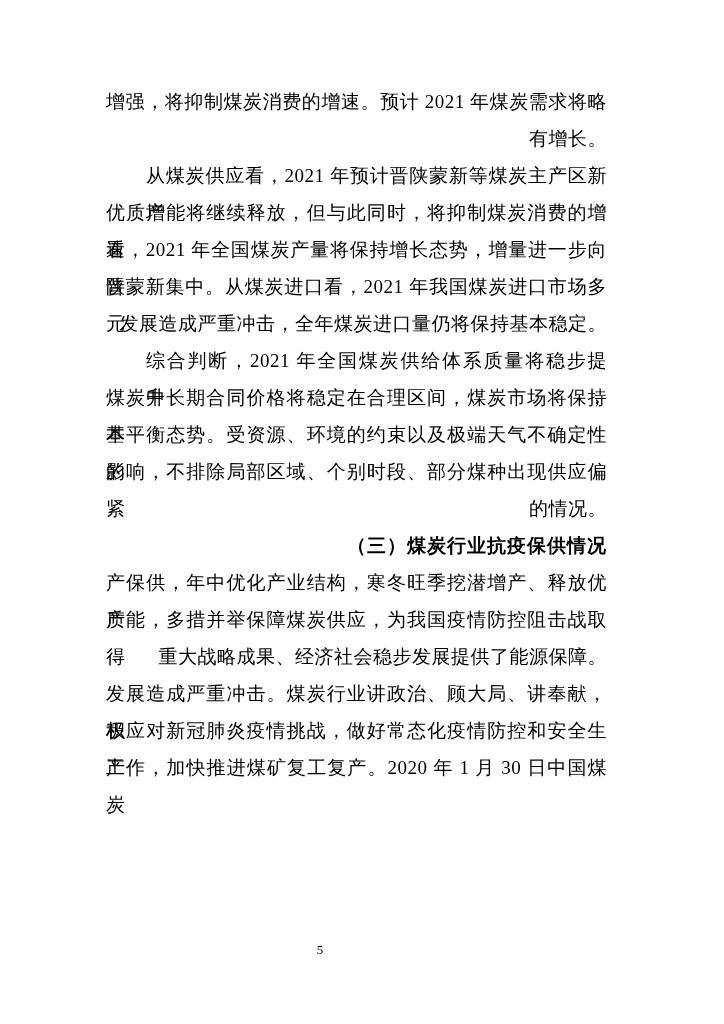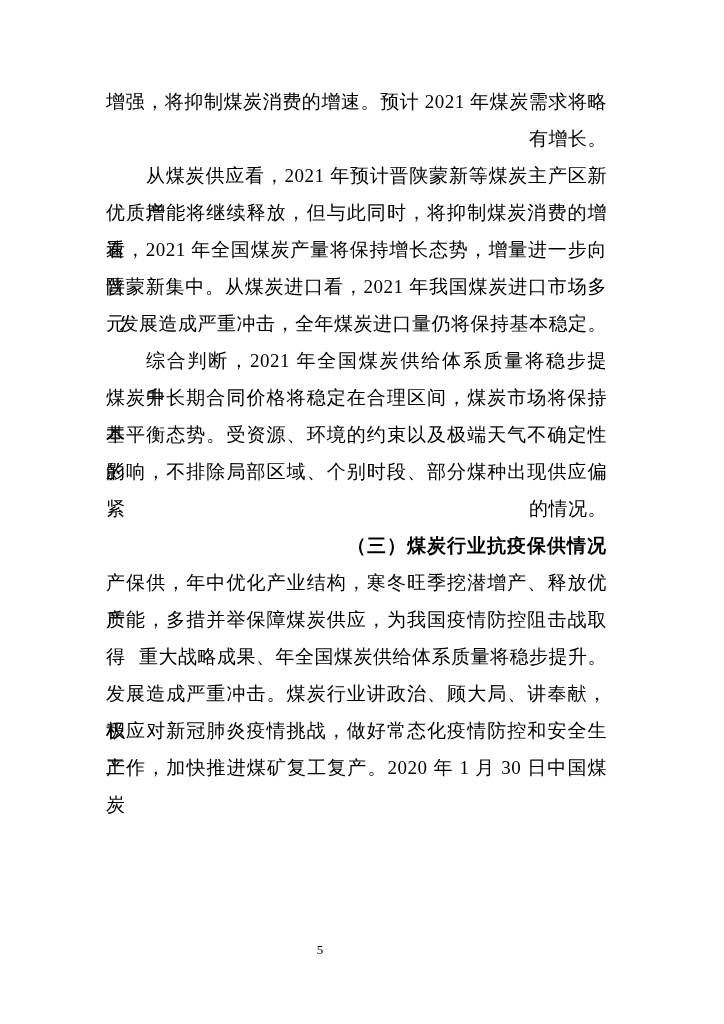--- a/index.html
+++ b/index.html
@@ -66,19 +66,19 @@
       <div class="line justify">陕蒙新集中。从煤炭进口看，2021 年我国煤炭进口市场多元</div>
       <div class="line">发展造成严重冲击，全年煤炭进口量仍将保持基本稳定。</div>
       <div class="line justify indent">综合判断，2021 年全国煤炭供给体系质量将稳步提升，</div>
       <div class="line justify">煤炭中长期合同价格将稳定在合理区间，煤炭市场将保持基</div>
       <div class="line justify">本平衡态势。受资源、环境的约束以及极端天气不确定性的</div>
       <div class="line justify">影响，不排除局部区域、个别时段、部分煤种出现供应偏紧</div>
       <div class="line">的情况。</div>
       <div class="line indent bold">（三）煤炭行业抗疫保供情况</div>
       <div class="line justify">产保供，年中优化产业结构，寒冬旺季挖潜增产、释放优质</div>
       <div class="line justify">产能，多措并举保障煤炭供应，为我国疫情防控阻击战取得</div>
-      <div class="line">重大战略成果、年全国煤炭供给体系质量将稳步提升。</div>
+      <div class="line">重大战略成果、经济社会稳步发展提供了能源保障。</div>
       <div class="line justify">发展造成严重冲击。煤炭行业讲政治、顾大局、讲奉献，积</div>
       <div class="line justify">极应对新冠肺炎疫情挑战，做好常态化疫情防控和安全生产</div>
       <div class="line justify">工作，加快推进煤矿复工复产。2020 年 1 月 30 日中国煤炭</div>
     </div>
   <div class="page-number">5</div>
 </div>
 
 </body></html>

